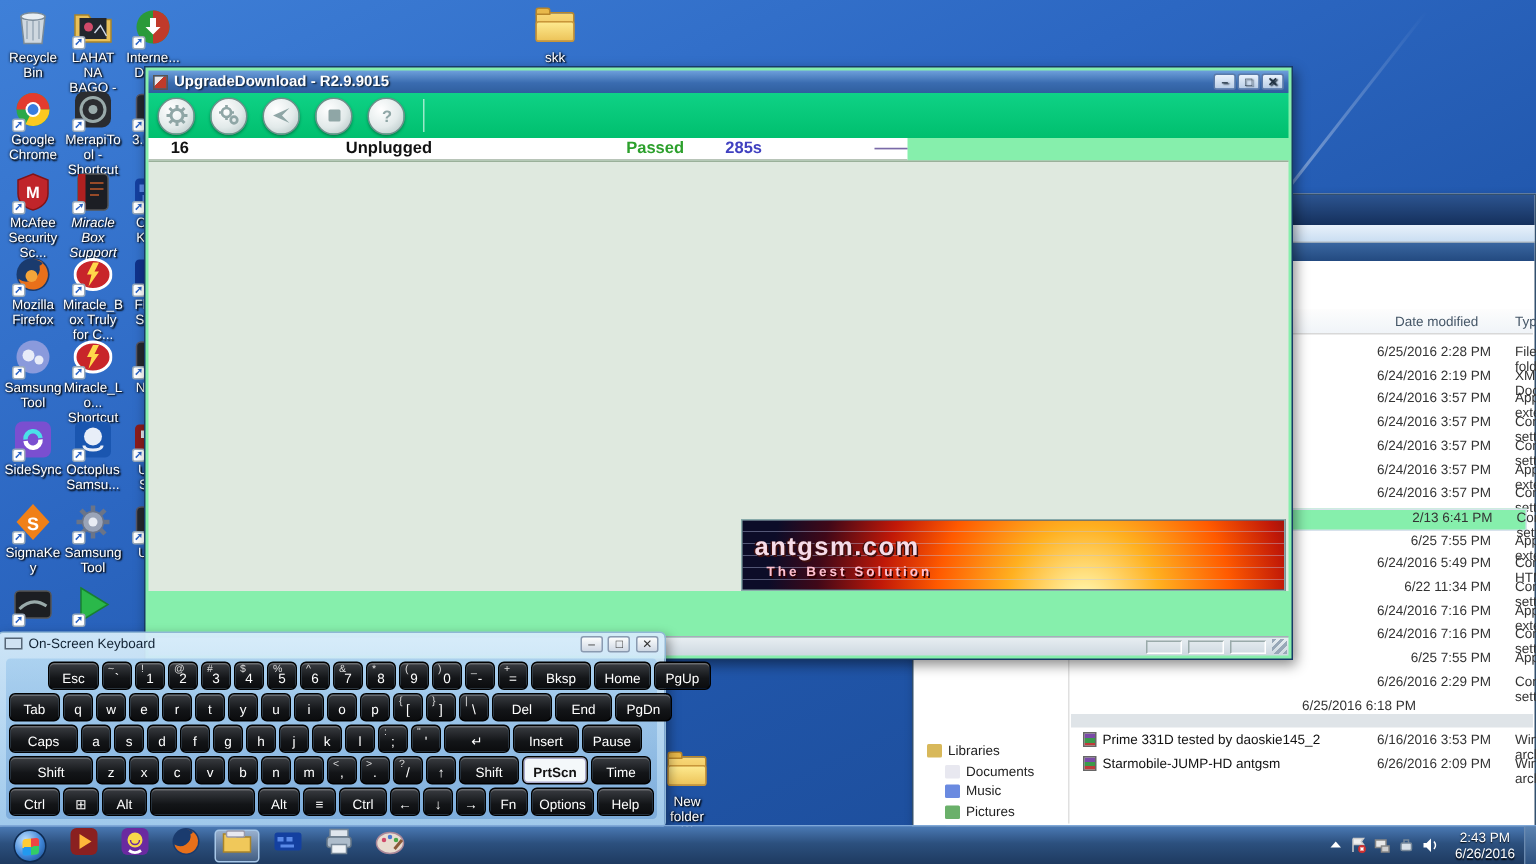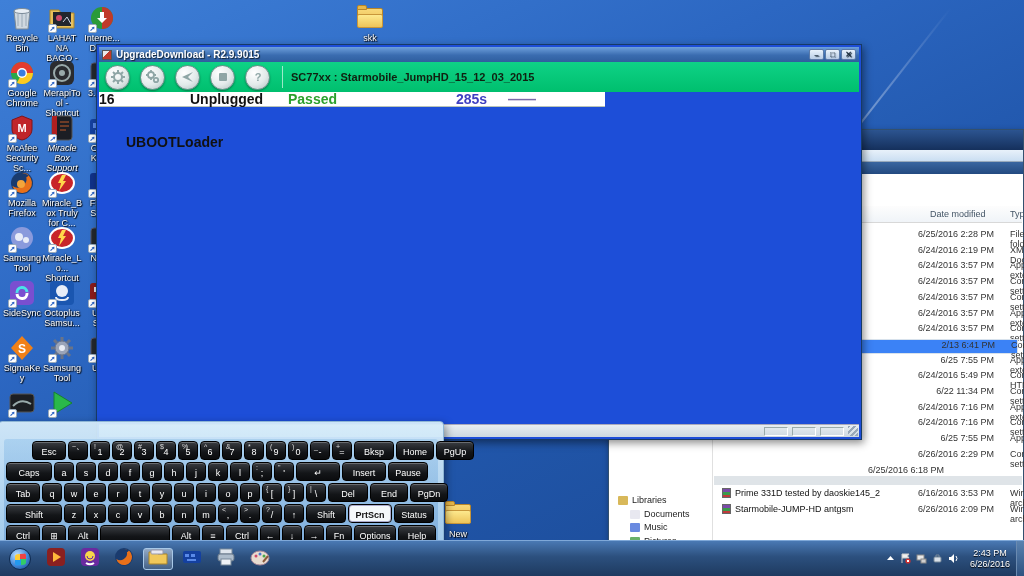--- a/index.html
+++ b/index.html
@@ -17,38 +17,38 @@
     border-radius:2px; font-size:7px; line-height:7px; color:#2a62c4; font-weight:bold; }
   .dicon .lbl { margin-top:1px; font-size:9px; line-height:10px; color:#fff;
     text-shadow:1px 1px 1px #000, 0 0 2px #000; word-wrap:break-word; }
 
   
   .winbtn { display:inline-block; width:15px; height:11px; margin-left:1px; background:linear-gradient(#fdfdfd,#cfd8e4);
     border:1px solid #8a9ab0; border-radius:2px; font-size:8px; line-height:9px; text-align:center; color:#333; }
 
   
   #tool { position:absolute; left:96px; top:44px; width:766px; height:396px;
-    border:1px solid #173a66; background:#1d4ed8; box-shadow:2px 3px 8px rgba(0,0,0,.45); padding:2px; }
+    border:1px solid #173a66; background:#86efac; box-shadow:2px 3px 8px rgba(0,0,0,.45); padding:2px; }
   #tool .titlebar { height:15px; background:linear-gradient(#6ea0dc,#3a6cb0 55%,#2f5e9e); display:flex; align-items:center;
     padding:0 3px; color:#fff; font-size:10px; font-weight:bold; text-shadow:1px 1px 1px #123; }
   #tool .titlebar .appico { width:10px; height:10px; margin-right:4px; background:linear-gradient(135deg,#e8e8e8 40%,#c03a2a 40%); border:1px solid #555; }
   #tool .titlebar .tbtns { margin-left:auto; display:flex; }
   #tool .titlebar .tbtn { width:15px; height:11px; margin-left:1px; background:linear-gradient(#e9f2fc,#b9cde6);
     border:1px solid #5a7aa8; border-radius:2px; font-size:8px; line-height:9px; text-align:center; color:#234; }
   #tool .greenbar { height:30px; background:linear-gradient(#0fd286,#00bf6e); display:flex; align-items:center; padding:0 6px; position:relative; }
   .cirbtn { width:25px; height:25px; border-radius:50%; margin-right:10px; border:1px solid #6d8f8a;
     background:radial-gradient(circle at 35% 30%, #ffffff, #e2eaea 55%, #aebfbf); box-shadow:0 1px 2px rgba(0,0,0,.35);
     display:flex; align-items:center; justify-content:center; }
   #tool .greenbar .sep { width:1px; height:22px; background:rgba(255,255,255,.6); margin:0 8px 0 2px; }
   #tool .flashtitle { font-size:11px; font-weight:bold; color:#102010; }
   #tool .grid { position:relative; background:#dfe9df; height:287px; border-top:1px solid #9ab09a; }
   #tool .hrow { display:flex; height:13px; background:linear-gradient(#e8e4dc,#cfcabe); border-bottom:1px solid #888; }
   #tool .hcell { font-size:9px; font-weight:bold; color:#111; text-align:center; line-height:12px; border-right:1px solid #999; }
   #tool .drow { display:flex; height:15px; background:#fff; width:506px; border-bottom:1px solid #b8c4b8; }
-  #tool .dcell { font-size:14px; font-weight:bold; text-align:left; line-height:14px; color:#111; }
+  #tool .dcell { font-size:11px; font-weight:bold; text-align:right; line-height:14px; color:#111; }
   #tool .banner { position:absolute; right:2px; bottom:0; width:363px; height:48px; background:#0c0c28; overflow:hidden; border:1px solid #8aa; }
   #tool .banner .sun { position:absolute; inset:0;
     background:radial-gradient(circle at 63% 120%, #fff0a0 4%, #ffb020 22%, #ff5a00 42%, #c01808 58%, #400818 76%, rgba(16,16,48,0) 90%); }
   #tool .banner .lines { position:absolute; inset:0;
     background:repeating-linear-gradient(rgba(0,0,0,0) 0 7px, rgba(190,200,235,.4) 7px 8px); }
   #tool .banner .site { position:absolute; left:8px; top:8px; font-size:17px; font-weight:bold; color:#f6dce8;
     text-shadow:1px 1px 0 #401010, -1px 0 0 #401010; letter-spacing:1px; }
   #tool .banner .slogan { position:absolute; left:16px; top:29px; font-size:9px; font-weight:bold; color:#ffc0d0;
     letter-spacing:2px; text-shadow:1px 1px 0 #300; }
   #tool .statusbar { position:absolute; left:2px; right:2px; bottom:2px; height:13px; background:linear-gradient(#e8eef2,#cdd8e0);
@@ -64,21 +64,21 @@
   #explorer .eaddr { height:12px; background:linear-gradient(#e8f1fa,#cadef2); border-bottom:1px solid #9ab; }
   #explorer .emenu { height:12px; background:linear-gradient(#3a66a0,#234a80); }
   #explorer .econtent { position:absolute; left:1px; right:1px; top:46px; bottom:1px; background:#fff; }
   #explorer .navpane { position:absolute; left:0; top:0; bottom:0; width:103px; border-right:1px solid #e0e0e0; background:#fff; }
   .navitem { position:absolute; display:flex; align-items:center; font-size:9px; color:#222; cursor:pointer; }
   .navitem .nico { width:10px; height:9px; margin-right:4px; border-radius:1px; }
   #explorer .fhead { position:absolute; top:30px; left:104px; right:0; height:17px; border-bottom:1px solid #d8d8d8;
     background:linear-gradient(#fdfdfd,#f0f4f8); font-size:9px; color:#456; }
   #explorer .fhead span { position:absolute; top:3px; }
   .frow { position:absolute; height:15px; font-size:9px; color:#222; }
-  .frow.sel { background:#3b82f6; border:1px solid #d8e2ec; }
+  .frow.sel { background:#86efac; border:1px solid #d8e2ec; }
   .frow .fdate { position:absolute; left:160px; width:120px; text-align:right; color:#333; }
   .frow .ftype { position:absolute; left:296px; color:#333; }
   .frow .fsize { position:absolute; left:310px; width:80px; text-align:right; color:#333; }
   .frow .fname { position:absolute; left:100px; display:flex; align-items:center; white-space:nowrap; color:#111; }
   .frow .rarico { width:9px; height:10px; margin-right:4px; display:inline-block;
     background:linear-gradient(#7a4aa8 0 3px,#3a9a4a 3px 6px,#c03a3a 6px 10px); border:1px solid #666; }
   #explorer .tooltip { position:absolute; font-size:9px; color:#333; }
   #explorer .greyband { position:absolute; background:#dfe4e8; }
 
   
@@ -92,21 +92,21 @@
     background:linear-gradient(rgba(120,180,230,.35),rgba(60,120,190,.35)); border-radius:3px; padding:2px; }
   .krow { display:flex; gap:2px; margin-bottom:2px; }
   .key { height:19px; background:linear-gradient(#3a3d42,#131518 60%,#0b0c0e); border:1px solid #000; border-radius:4px;
     color:#fff; font-size:9px; display:flex; align-items:flex-end; justify-content:center; padding-bottom:2px;
     position:relative; box-shadow:inset 0 1px 0 rgba(255,255,255,.25); flex:0 0 auto; cursor:pointer; }
   .key .sup { position:absolute; top:1px; left:3px; font-size:7px; color:#ddd; }
   .key.active { background:#f4f8fa; color:#111; font-weight:bold; box-shadow:inset 0 0 0 1px #aac; }
   .key.grow { flex:1 1 auto; }
 
   
-  #taskbar { position:absolute; left:0; bottom:0; width:1024px; height:36px;
+  #taskbar { position:absolute; left:0; bottom:0; width:1024px; height:26px;
     background:linear-gradient(#4a79b4,#2c507e 45%,#1e3a60); border-top:1px solid #7fa8d8; display:flex; align-items:center; }
   #orb { width:34px; height:24px; margin-left:3px; display:flex; align-items:center; justify-content:center; }
   #orb .ball { width:22px; height:22px; border-radius:50%;
     background:radial-gradient(circle at 35% 30%, #bfe0ff, #3f86d8 55%, #16437e); border:1px solid #0e2a50; position:relative; }
   #orb .ball .fl { position:absolute; left:5px; top:5px; width:11px; height:11px;
     background:conic-gradient(#e44 0 25%, #3c6 0 50%, #29e 0 75%, #fc3 0); border-radius:2px; transform:skewY(-6deg); }
   .tbicon { width:30px; height:22px; margin-left:4px; border-radius:3px; display:flex; align-items:center; justify-content:center; }
   .tbicon.active { background:linear-gradient(rgba(255,255,255,.45),rgba(200,225,250,.2)); border:1px solid #a8c8e8; }
   #tray { margin-left:auto; display:flex; align-items:center; height:100%; }
   #tray .tico { margin-right:5px; font-size:9px; color:#fff; display:flex; align-items:center; }
@@ -554,41 +554,57 @@
       <svg width="16" height="16" viewBox="0 0 16 16">
           <rect x="4" y="4" width="8" height="8" rx="1" fill="#8fa6a6"></rect>
         </svg>
     </div>
     <div class="cirbtn">
       <svg width="16" height="16" viewBox="0 0 16 16">
           <text x="8" y="12" font-size="11" font-weight="bold" fill="#8fa6a6" text-anchor="middle">?</text>
         </svg>
     </div>
     <div class="sep"></div>
-    <span class="flashtitle">SC77xx : Starmobile_JumpHD_15_12_03_2015</span>
   </div>
   <div id="toolrows">
       <div class="drow">
         <div class="dcell" style="width: 27px; color: rgb(17, 17, 17);">16</div>
         <div class="dcell" style="width: 64px; color: rgb(17, 17, 17); margin-top: 43px;">UBOOTLoader</div>
         <div class="dcell" style="width: 98px; color: rgb(17, 17, 17);">Unplugged</div>
         <div class="dcell" style="width: 168px; color: rgb(44, 160, 44);">Passed</div>
         <div class="dcell" style="width: 52px; color: rgb(64, 64, 192);">285s</div>
         <div class="dcell" style="width: 97px; color: rgb(122, 106, 168);">——</div>
       </div>
     </div>
+  <div class="grid">
+    <div class="banner">
+      <div class="sun"></div>
+      <div class="lines"></div>
+      <div class="site">antgsm.com</div>
+      <div class="slogan">The Best Solution</div>
+    </div>
+  </div>
   <div class="statusbar">
     <div class="pane"></div>
     <div class="pane"></div>
     <div class="pane"></div>
     <div class="grip"></div>
   </div>
 </div>
 
 <div id="osk">
+  <div class="otitle">
+    <div class="kico"></div>
+    <span>On-Screen Keyboard</span>
+    <div class="obtns">
+      <span class="winbtn">–</span>
+      <span class="winbtn">□</span>
+      <span class="winbtn">✕</span>
+    </div>
+  </div>
   <div class="kbd" id="kbd">
       <div class="krow">
         <div class="key" style="flex-basis: 34px; margin-left: 26px;">
           <span>Esc</span>
         </div>
         <div class="key" style="flex-basis: 20px;">
           <span class="sup">~</span>
           <span>`</span>
         </div>
         <div class="key" style="flex-basis: 20px;">
@@ -643,20 +659,76 @@
           <span>Bksp</span>
         </div>
         <div class="key" style="flex-basis: 38px;">
           <span>Home</span>
         </div>
         <div class="key" style="flex-basis: 38px;">
           <span>PgUp</span>
         </div>
       </div>
       <div class="krow">
+        <div class="key" style="flex-basis: 34px;">
+          <span>Tab</span>
+        </div>
+        <div class="key" style="flex-basis: 20px;">
+          <span>q</span>
+        </div>
+        <div class="key" style="flex-basis: 20px;">
+          <span>w</span>
+        </div>
+        <div class="key" style="flex-basis: 20px;">
+          <span>e</span>
+        </div>
+        <div class="key" style="flex-basis: 20px;">
+          <span>r</span>
+        </div>
+        <div class="key" style="flex-basis: 20px;">
+          <span>t</span>
+        </div>
+        <div class="key" style="flex-basis: 20px;">
+          <span>y</span>
+        </div>
+        <div class="key" style="flex-basis: 20px;">
+          <span>u</span>
+        </div>
+        <div class="key" style="flex-basis: 20px;">
+          <span>i</span>
+        </div>
+        <div class="key" style="flex-basis: 20px;">
+          <span>o</span>
+        </div>
+        <div class="key" style="flex-basis: 20px;">
+          <span>p</span>
+        </div>
+        <div class="key" style="flex-basis: 20px;">
+          <span class="sup">{</span>
+          <span>[</span>
+        </div>
+        <div class="key" style="flex-basis: 20px;">
+          <span class="sup">}</span>
+          <span>]</span>
+        </div>
+        <div class="key" style="flex-basis: 20px;">
+          <span class="sup">|</span>
+          <span>\</span>
+        </div>
+        <div class="key" style="flex-basis: 40px;">
+          <span>Del</span>
+        </div>
+        <div class="key" style="flex-basis: 38px;">
+          <span>End</span>
+        </div>
+        <div class="key" style="flex-basis: 38px;">
+          <span>PgDn</span>
+        </div>
+      </div>
+      <div class="krow">
         <div class="key" style="flex-basis: 46px;">
           <span>Caps</span>
         </div>
         <div class="key" style="flex-basis: 20px;">
           <span>a</span>
         </div>
         <div class="key" style="flex-basis: 20px;">
           <span>s</span>
         </div>
         <div class="key" style="flex-basis: 20px;">
@@ -689,76 +761,20 @@
           <span>'</span>
         </div>
         <div class="key" style="flex-basis: 44px;">
           <span>↵</span>
         </div>
         <div class="key" style="flex-basis: 44px;">
           <span>Insert</span>
         </div>
         <div class="key" style="flex-basis: 40px;">
           <span>Pause</span>
-        </div>
-      </div>
-      <div class="krow">
-        <div class="key" style="flex-basis: 34px;">
-          <span>Tab</span>
-        </div>
-        <div class="key" style="flex-basis: 20px;">
-          <span>q</span>
-        </div>
-        <div class="key" style="flex-basis: 20px;">
-          <span>w</span>
-        </div>
-        <div class="key" style="flex-basis: 20px;">
-          <span>e</span>
-        </div>
-        <div class="key" style="flex-basis: 20px;">
-          <span>r</span>
-        </div>
-        <div class="key" style="flex-basis: 20px;">
-          <span>t</span>
-        </div>
-        <div class="key" style="flex-basis: 20px;">
-          <span>y</span>
-        </div>
-        <div class="key" style="flex-basis: 20px;">
-          <span>u</span>
-        </div>
-        <div class="key" style="flex-basis: 20px;">
-          <span>i</span>
-        </div>
-        <div class="key" style="flex-basis: 20px;">
-          <span>o</span>
-        </div>
-        <div class="key" style="flex-basis: 20px;">
-          <span>p</span>
-        </div>
-        <div class="key" style="flex-basis: 20px;">
-          <span class="sup">{</span>
-          <span>[</span>
-        </div>
-        <div class="key" style="flex-basis: 20px;">
-          <span class="sup">}</span>
-          <span>]</span>
-        </div>
-        <div class="key" style="flex-basis: 20px;">
-          <span class="sup">|</span>
-          <span>\</span>
-        </div>
-        <div class="key" style="flex-basis: 40px;">
-          <span>Del</span>
-        </div>
-        <div class="key" style="flex-basis: 38px;">
-          <span>End</span>
-        </div>
-        <div class="key" style="flex-basis: 38px;">
-          <span>PgDn</span>
         </div>
       </div>
       <div class="krow">
         <div class="key" style="flex-basis: 56px;">
           <span>Shift</span>
         </div>
         <div class="key" style="flex-basis: 20px;">
           <span>z</span>
         </div>
         <div class="key" style="flex-basis: 20px;">
@@ -794,21 +810,21 @@
         <div class="key" style="flex-basis: 20px;">
           <span>↑</span>
         </div>
         <div class="key" style="flex-basis: 40px;">
           <span>Shift</span>
         </div>
         <div class="key active" style="flex-basis: 44px;">
           <span>PrtScn</span>
         </div>
         <div class="key" style="flex-basis: 40px;">
-          <span>Status</span>
+          <span>Time</span>
         </div>
       </div>
       <div class="krow">
         <div class="key" style="flex-basis: 34px;">
           <span>Ctrl</span>
         </div>
         <div class="key" style="flex-basis: 24px;">
           <span>⊞</span>
         </div>
         <div class="key" style="flex-basis: 30px;">

